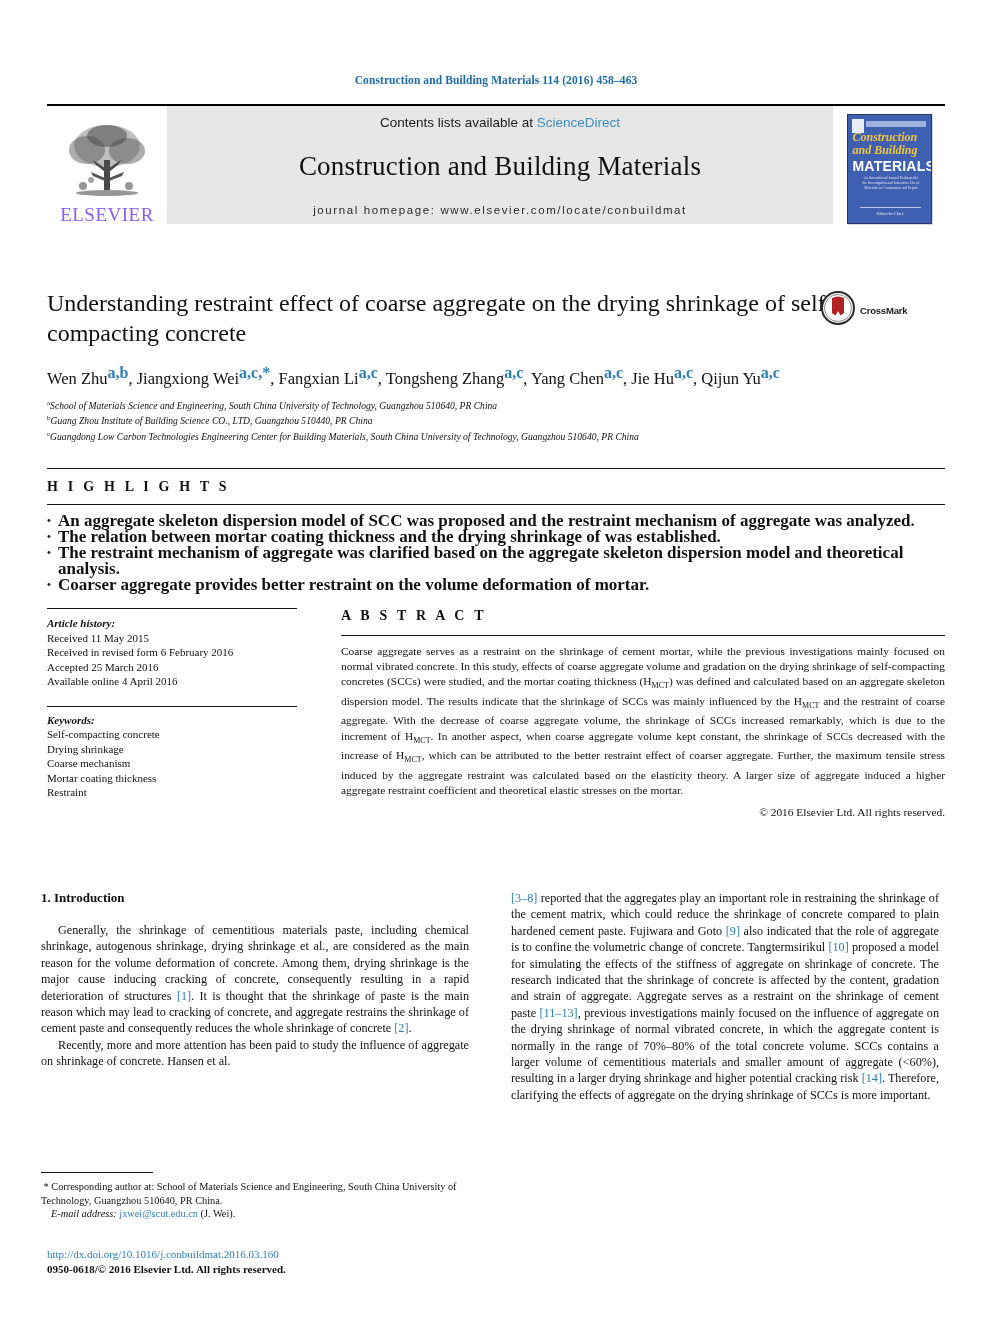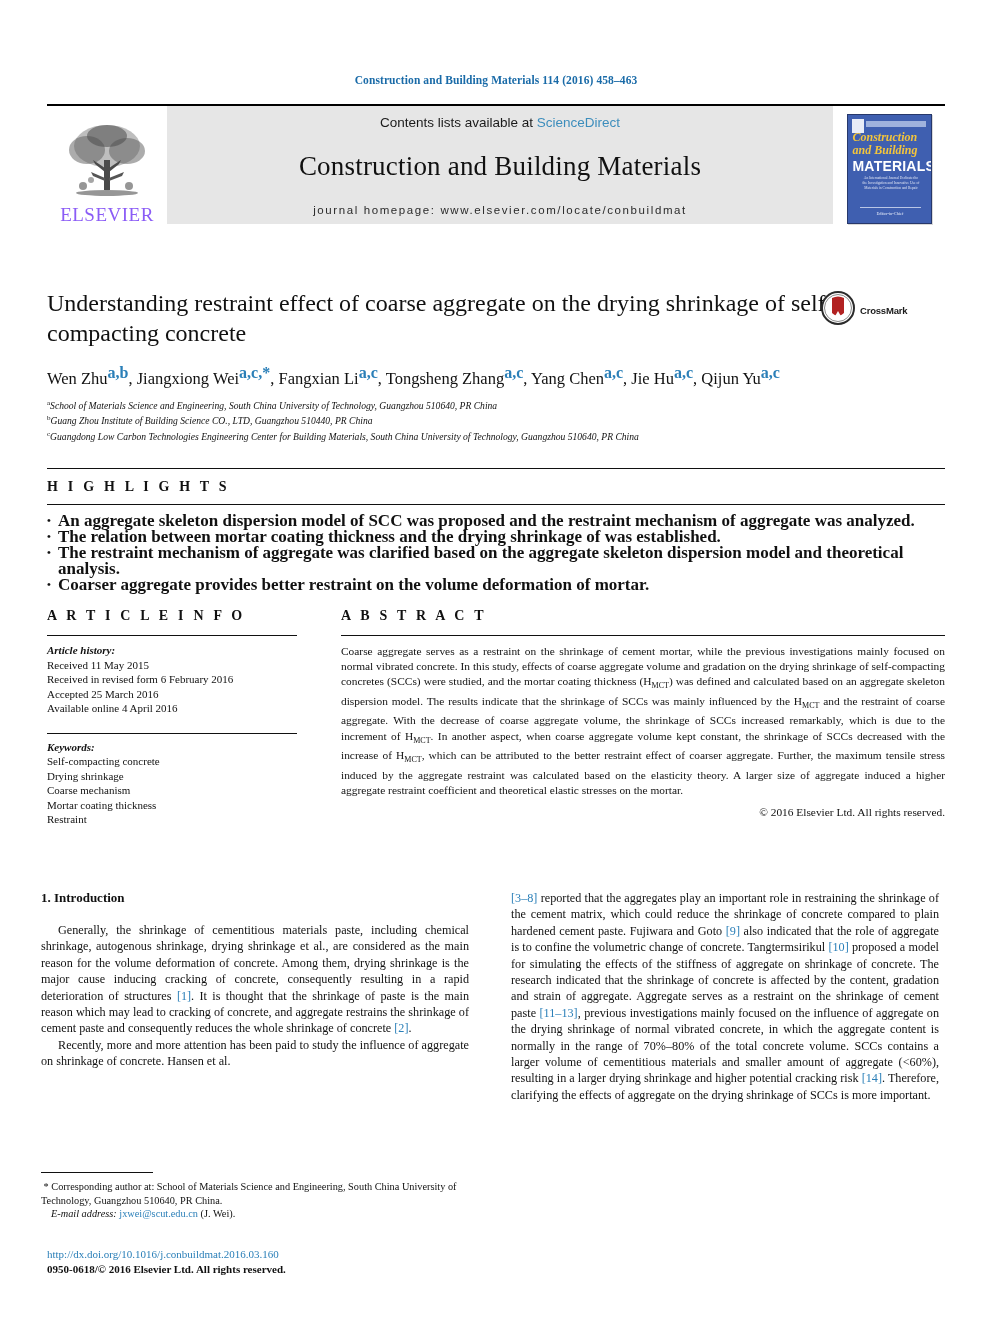--- a/index.html
+++ b/index.html
@@ -467,21 +467,20 @@
       <li>An aggregate skeleton dispersion model of SCC was proposed and the restraint mechanism of aggregate was analyzed.</li>
       <li>The relation between mortar coating thickness and the drying shrinkage of was established.</li>
       <li>The restraint mechanism of aggregate was clarified based on the aggregate skeleton dispersion model and theoretical analysis.</li>
       <li>Coarser aggregate provides better restraint on the volume deformation of mortar.</li>
     </ul>
   </div>
 
   <div class="info-abstract">
 
     <div class="col-info">
-      <div class="blk-head sec-head">A R T I C L E  I N F O</div>
       <div class="blk-rule"></div>
       <div class="info-body">
         <div class="info-label">Article history:</div>
         <div class="info-line">Received 11 May 2015</div>
         <div class="info-line">Received in revised form 6 February 2016</div>
         <div class="info-line">Accepted 25 March 2016</div>
         <div class="info-line">Available online 4 April 2016</div>
       </div>
       <div class="info-gap"></div>
       <div class="info-rule2"></div>

